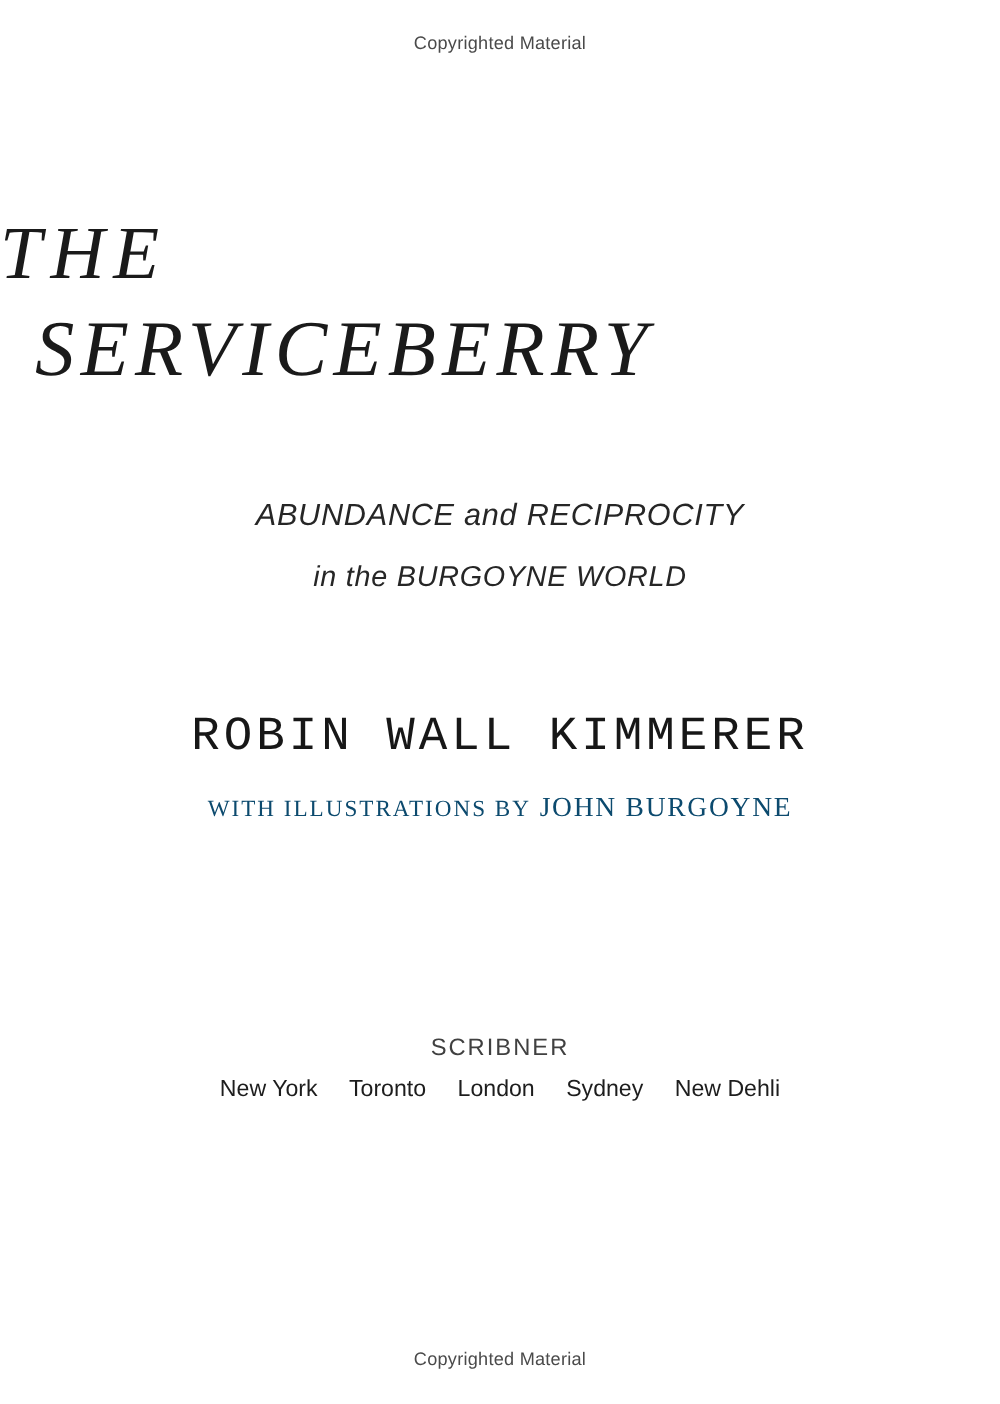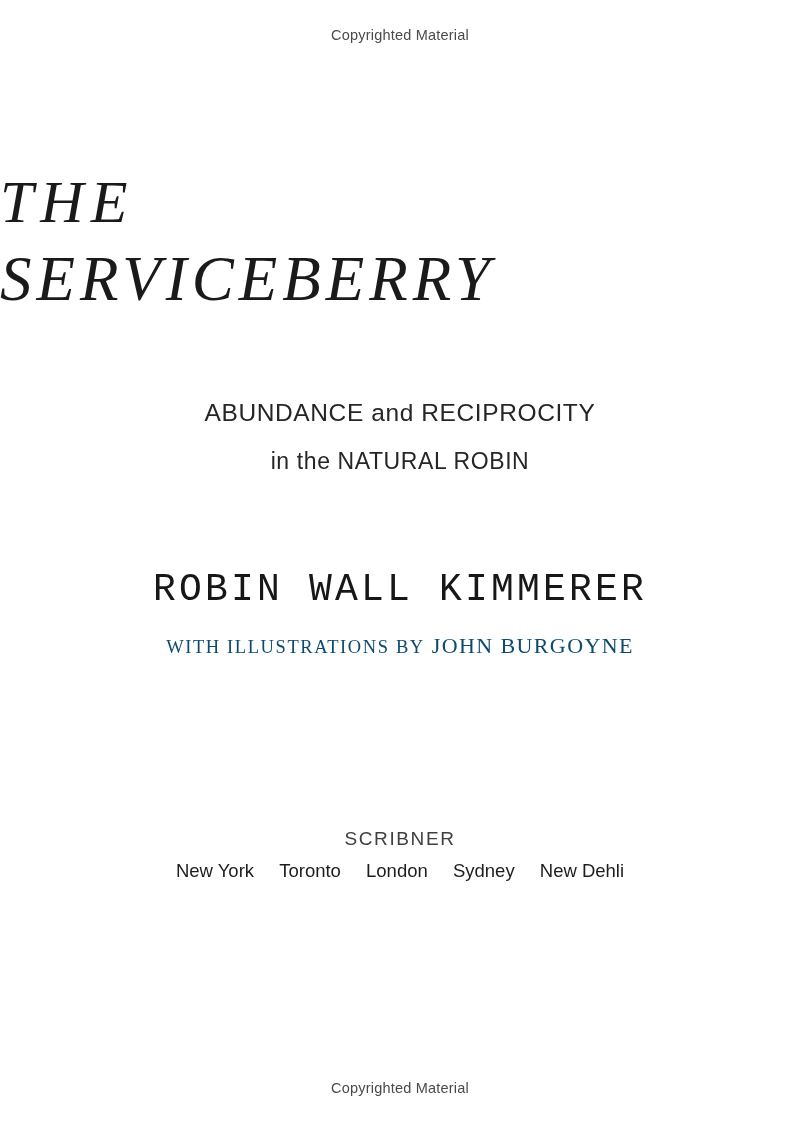--- a/index.html
+++ b/index.html
@@ -51,36 +51,38 @@
     letter-spacing: 7px;
     line-height: 1.08;
   }
   .title-line-1 {
     font-size: 60px;
     margin-bottom: 10px;
   }
   .title-line-2 {
     font-size: 63px;
     letter-spacing: 5px;
+    padding-left: 28px;
   }
 
   .subtitle-block {
     position: absolute;
     top: 388px;
     left: 0;
     width: 100%;
     text-align: center;
     font-family: "Liberation Sans", sans-serif;
     color: #262626;
   }
   .subtitle-line {
     font-size: 24.5px;
     letter-spacing: 0.6px;
     line-height: 2.05;
     font-weight: 400;
+    font-style: italic;
   }
   .sub-small {
     font-size: 23px;
   }
 
   .author-block {
     position: absolute;
     top: 568px;
     left: 0;
     width: 100%;
@@ -133,21 +135,21 @@
 
   <div class="watermark watermark-top">Copyrighted Material</div>
 
   <div class="title-block">
     <div class="title-line title-line-1">THE</div>
     <div class="title-line title-line-2">SERVICEBERRY</div>
   </div>
 
   <div class="subtitle-block">
     <div class="subtitle-line">ABUNDANCE and RECIPROCITY</div>
-    <div class="subtitle-line sub-small">in the NATURAL ROBIN</div>
+    <div class="subtitle-line sub-small">in the BURGOYNE WORLD</div>
   </div>
 
   <div class="author-block">
     <div class="author">ROBIN WALL KIMMERER</div>
     <div class="illustrator">
       <span class="small-caps">WITH ILLUSTRATIONS BY</span>
       <span>JOHN BURGOYNE</span>
     </div>
   </div>
 

